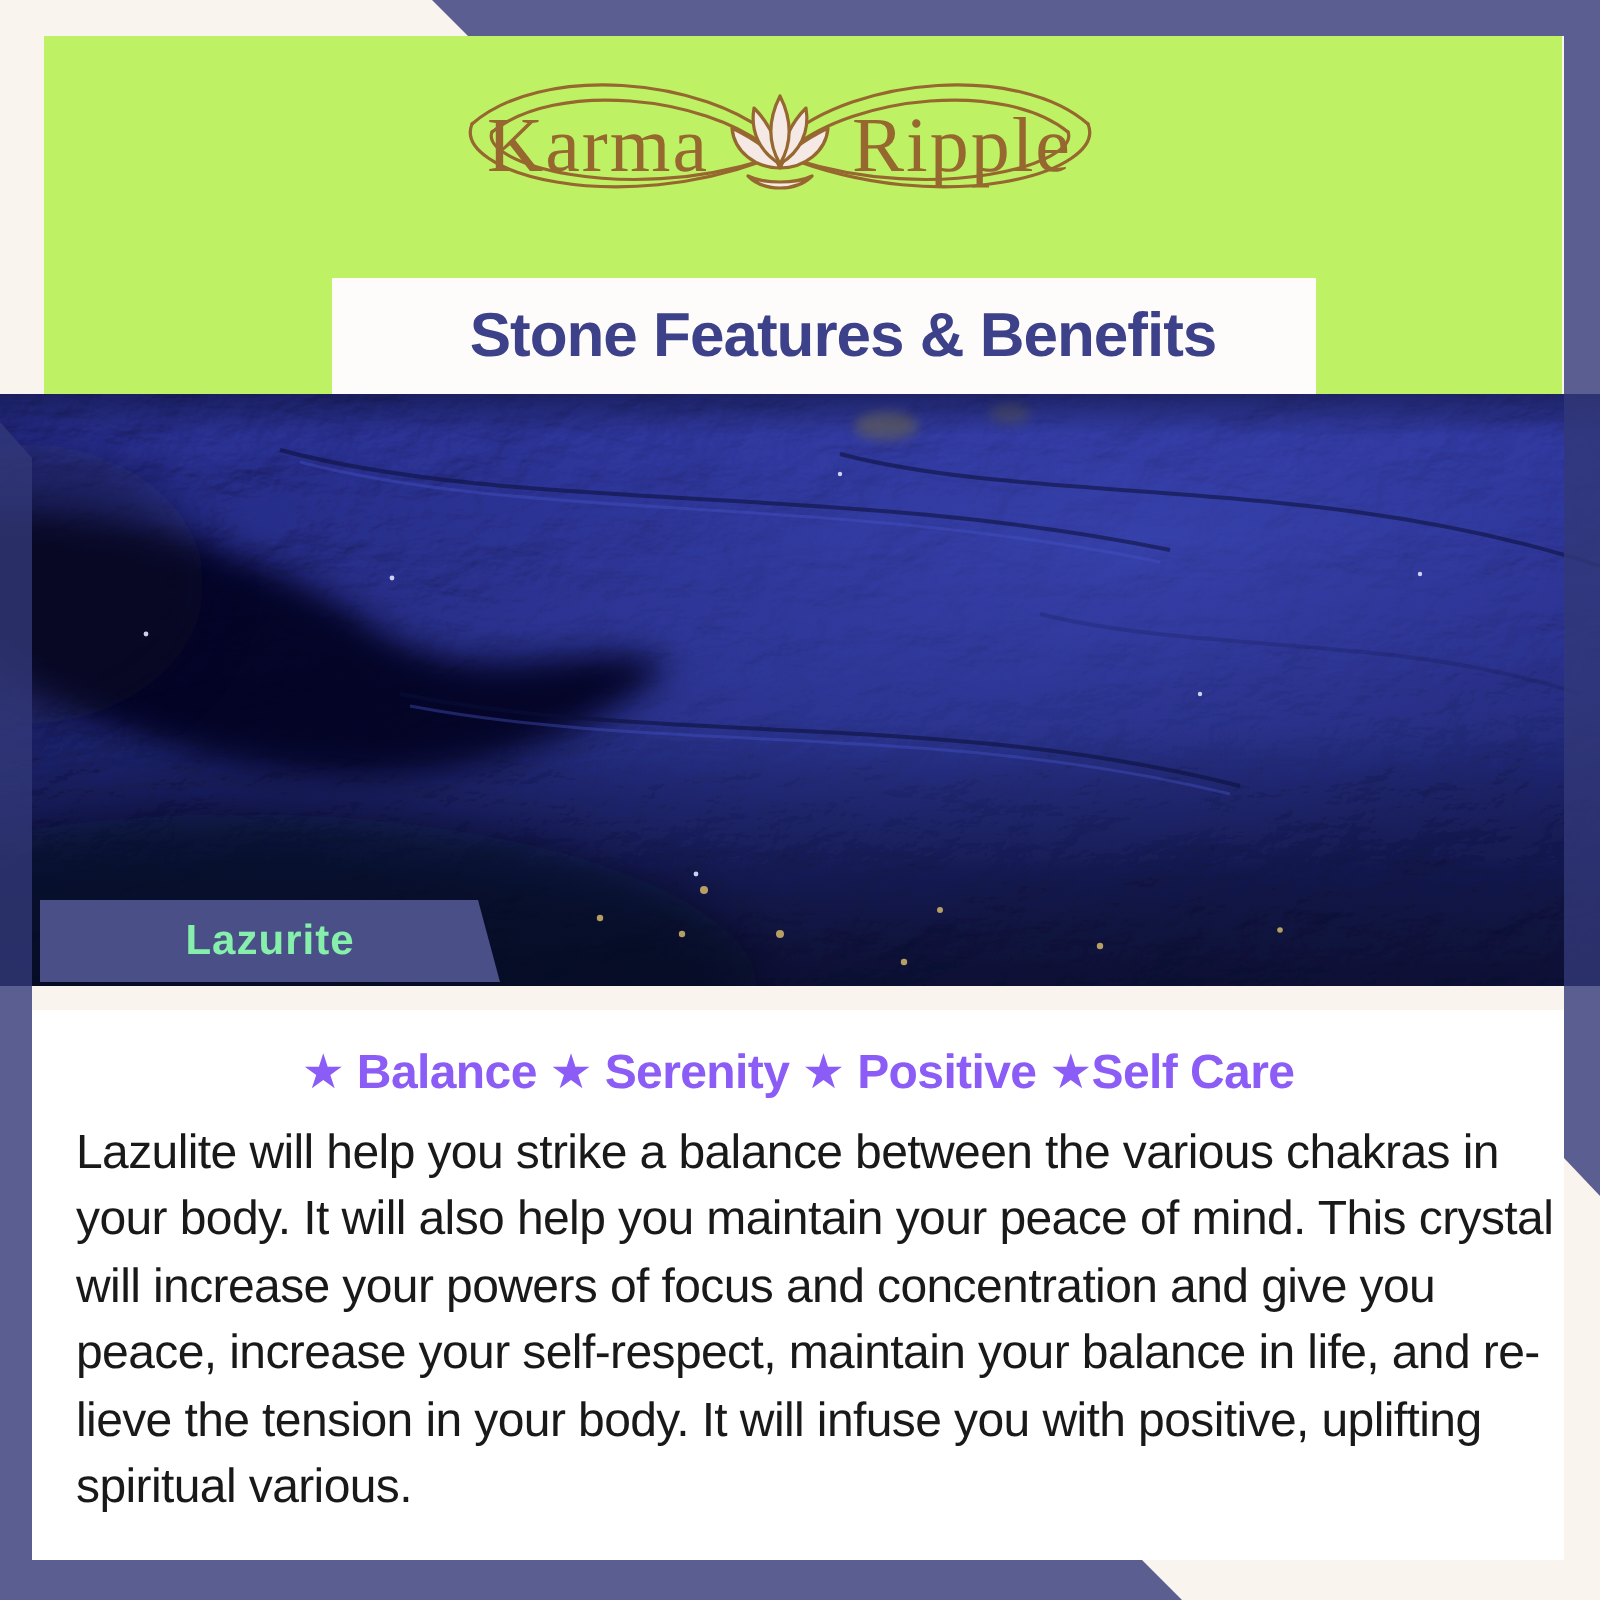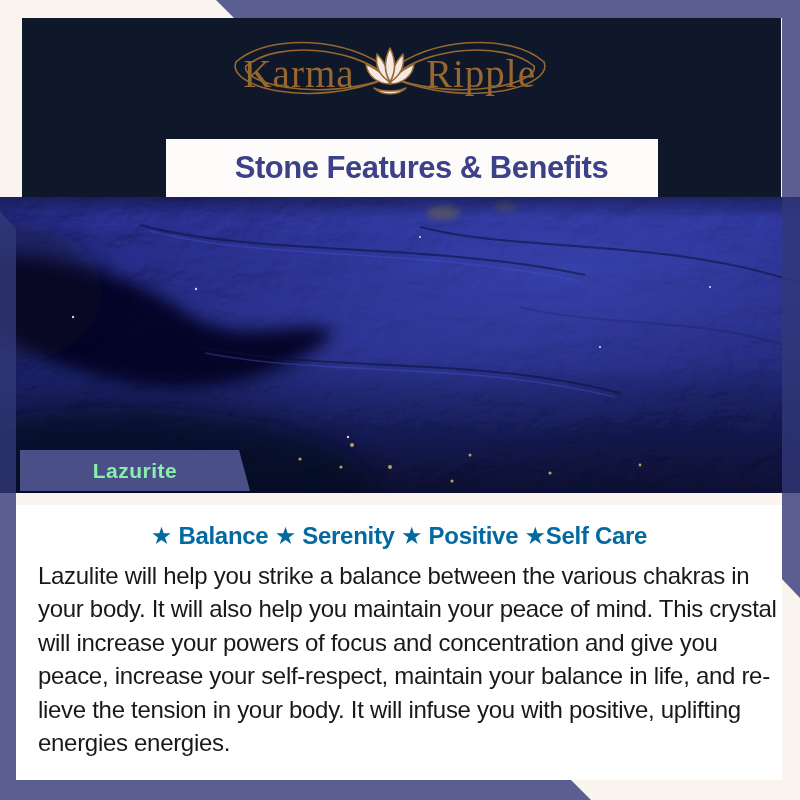--- a/index.html
+++ b/index.html
@@ -6,21 +6,21 @@
   .page{
     position:relative;
     width:800px;height:800px;
     background:#faf4ef;
     overflow:hidden;
     font-family:"Liberation Sans","DejaVu Sans",sans-serif;
   }
   
   .panel-top{
     position:absolute;left:22px;top:18px;width:759px;height:179px;
-    background:#0f172a;
+    background:#bef264;
   }
   
   .logo{position:absolute;left:190px;top:10px;width:356px;height:92px;}
   .logo .swirls{position:absolute;left:0;top:0;width:356px;height:92px;}
   .brand{
     position:absolute;top:50%;transform:translateY(-52%);
     font-family:"Liberation Serif","DejaVu Serif",serif;
     font-size:39px;color:#96672f;text-align:center;letter-spacing:1px;
   }
   .brand-left{left:18px;width:138px;}
@@ -45,21 +45,21 @@
     display:flex;align-items:center;justify-content:center;
     color:#86efac;font-size:21px;font-weight:bold;letter-spacing:0.5px;
   }
   
   .panel-bottom{
     position:absolute;left:16px;top:505px;width:766px;height:275px;
     background:#ffffff;
   }
   .features-line{
     margin-top:17px;text-align:center;
-    font-size:24px;font-weight:bold;color:#0369a1;letter-spacing:-0.3px;
+    font-size:24px;font-weight:bold;color:#8b5cf6;letter-spacing:-0.3px;
   }
   .description{
     margin-top:9px;padding-left:22px;
     font-size:24px;line-height:33.4px;color:#191919;letter-spacing:-0.3px;
   }
   .description div{white-space:nowrap;}
   
   .frame{position:absolute;left:0;top:0;width:800px;height:800px;pointer-events:none;}
 </style>
 </head>
@@ -189,21 +189,21 @@
   </div>
 
   <div class="panel-bottom">
     <div class="features-line">★ Balance ★ Serenity ★ Positive ★Self Care</div>
     <div class="description">
       <div>Lazulite will help you strike a balance between the various chakras in</div>
       <div>your body. It will also help you maintain your peace of mind. This crystal</div>
       <div>will increase your powers of focus and concentration and give you</div>
       <div>peace, increase your self-respect, maintain your balance in life, and re-</div>
       <div>lieve the tension in your body. It will infuse you with positive, uplifting</div>
-      <div>energies energies.</div>
+      <div>spiritual various.</div>
     </div>
   </div>
 
   <svg class="frame" viewBox="0 0 800 800">
     <path d="M216,0 L800,0 L800,18 L234,18 Z" fill="rgba(50,56,120,0.8)"></path>
     <path d="M782,18 L800,18 L800,598 L782,579 Z" fill="rgba(50,56,120,0.8)"></path>
     <path d="M0,211 L16,229 L16,780 L0,780 Z" fill="rgba(50,56,120,0.8)"></path>
     <path d="M0,780 L571,780 L591,800 L0,800 Z" fill="rgba(50,56,120,0.8)"></path>
   </svg>
 

